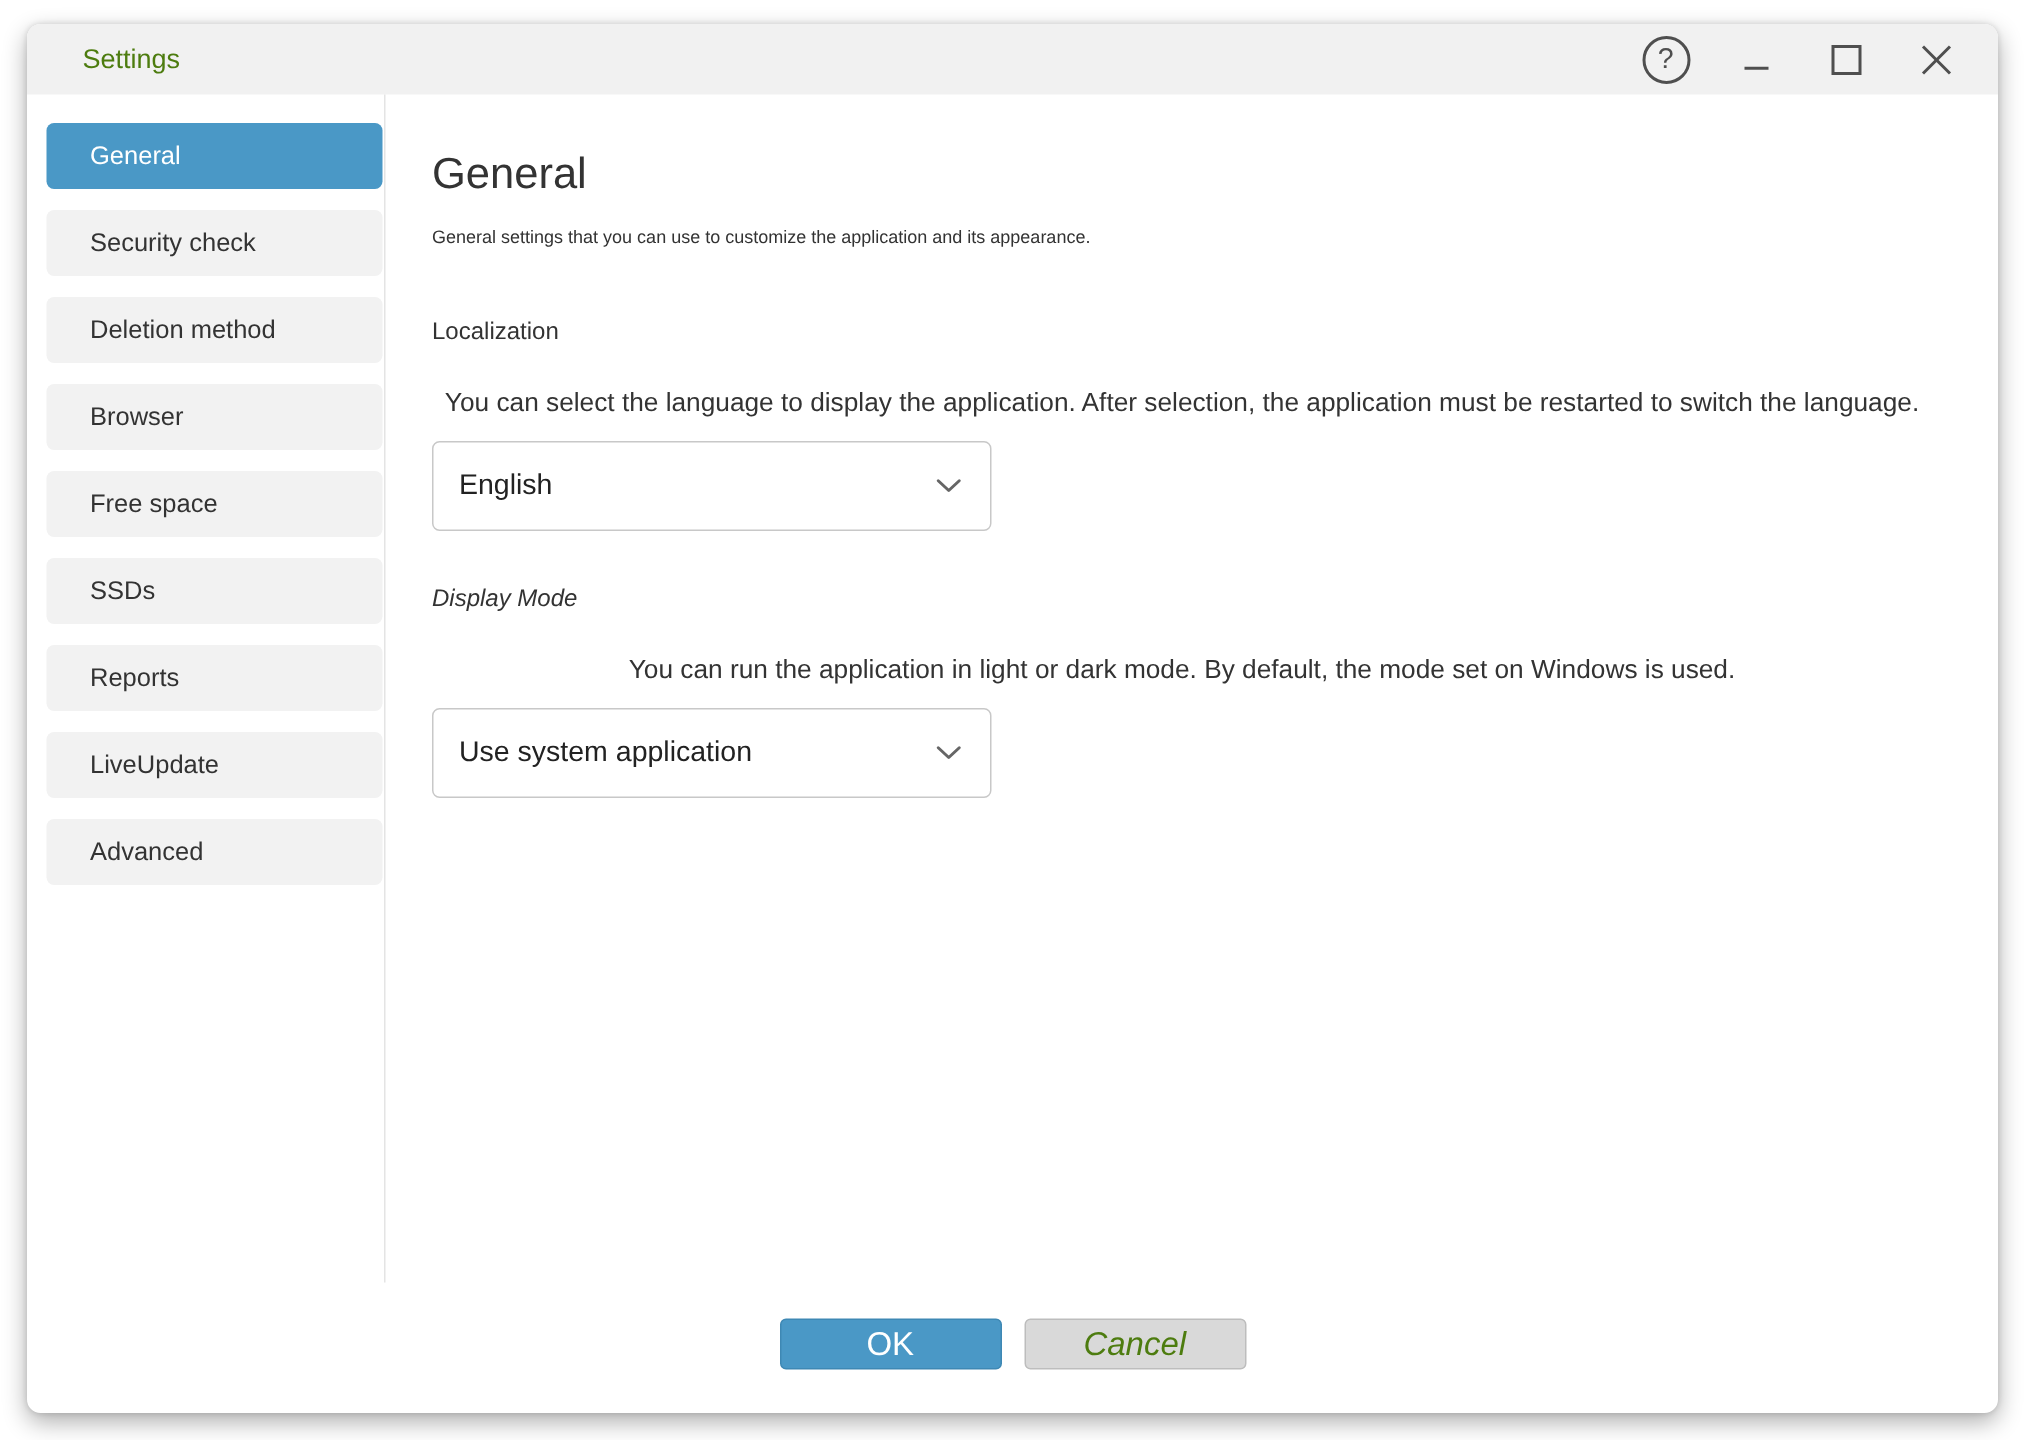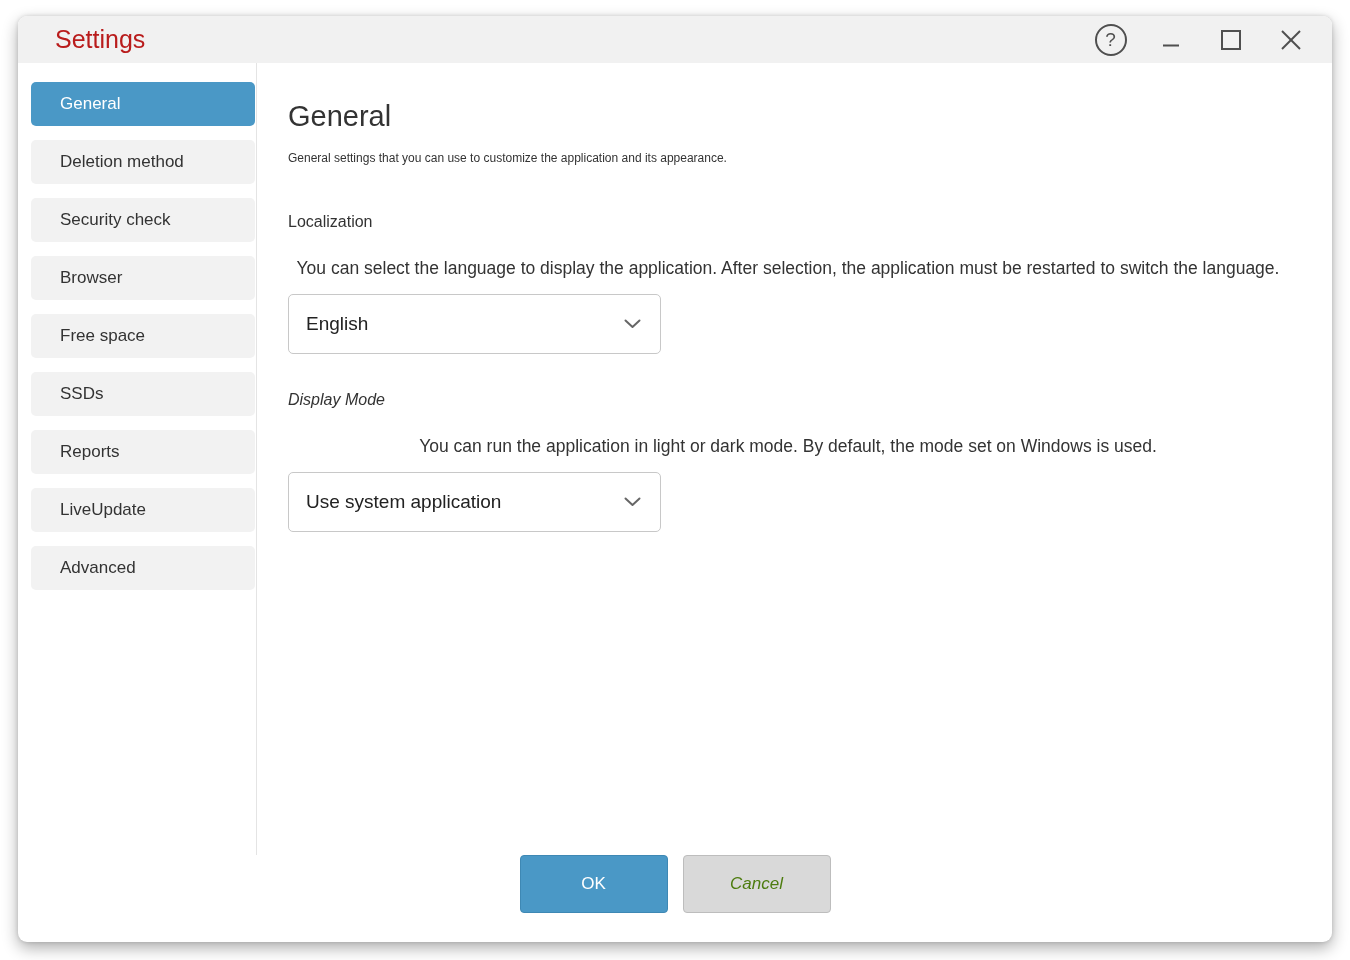--- a/index.html
+++ b/index.html
@@ -23,22 +23,22 @@
   }
 
   
   .titlebar {
     height: 47px;
     background: #f1f1f1;
     display: flex; align-items: center;
   }
   .titlebar-title {
     margin-left: 37px;
-    font-size: 25px;
-    color: #b91c1c;
+    font-size: 18px;
+    color: #4d7c0f;
   }
   .titlebar-controls {
     margin-left: auto;
     display: flex; align-items: center;
     gap: 25px;
     margin-right: 24px;
   }
   .ctrl-btn {
     width: 35px; height: 35px;
     display: flex; align-items: center; justify-content: center;
@@ -134,23 +134,23 @@
   .chevron { display: block; }
 
   
   .footer {
     position: absolute; left: 0; bottom: 29px;
     width: 100%;
     display: flex; justify-content: center;
     gap: 15px;
   }
   .btn {
-    width: 148px; height: 58px;
+    width: 148px; height: 34px;
     border-radius: 4px;
-    font-size: 17px;
+    font-size: 22px;
     font-family: inherit;
     cursor: default;
   }
   .btn-ok {
     background: #4a98c6;
     border: 1px solid #3e88b4;
     color: #ffffff;
   }
   .btn-cancel {
     background: #d9d9d9;
@@ -184,22 +184,22 @@
         <svg width="24" height="24" viewBox="0 0 24 24">
           <line x1="3" y1="3" x2="21" y2="21" stroke="#4f4f4f" stroke-width="2"></line>
           <line x1="21" y1="3" x2="3" y2="21" stroke="#4f4f4f" stroke-width="2"></line>
         </svg>
       </button>
     </div>
   </div>
 
   <div class="sidebar">
     <div class="nav-item selected">General</div>
+    <div class="nav-item">Security check</div>
     <div class="nav-item">Deletion method</div>
-    <div class="nav-item">Security check</div>
     <div class="nav-item">Browser</div>
     <div class="nav-item">Free space</div>
     <div class="nav-item">SSDs</div>
     <div class="nav-item">Reports</div>
     <div class="nav-item">LiveUpdate</div>
     <div class="nav-item">Advanced</div>
   </div>
 
   <div class="v-divider"></div>
 

